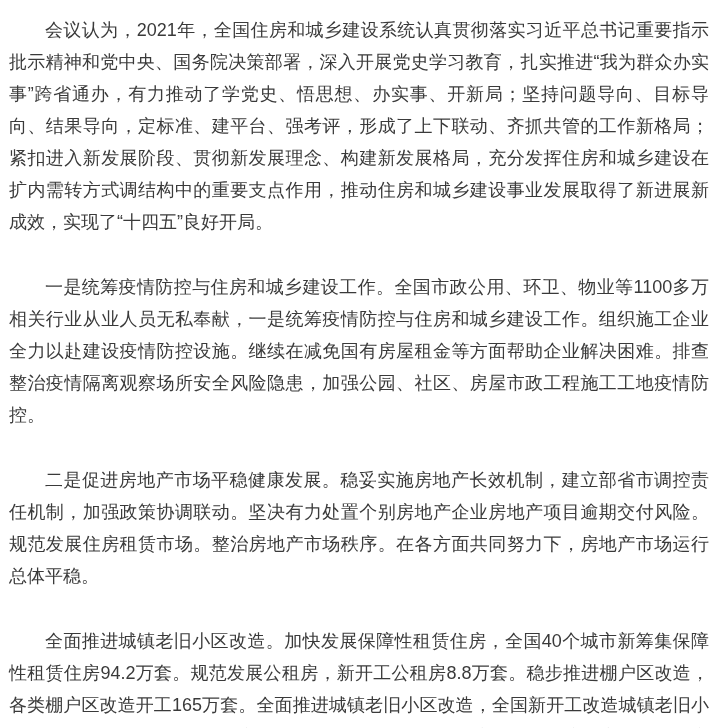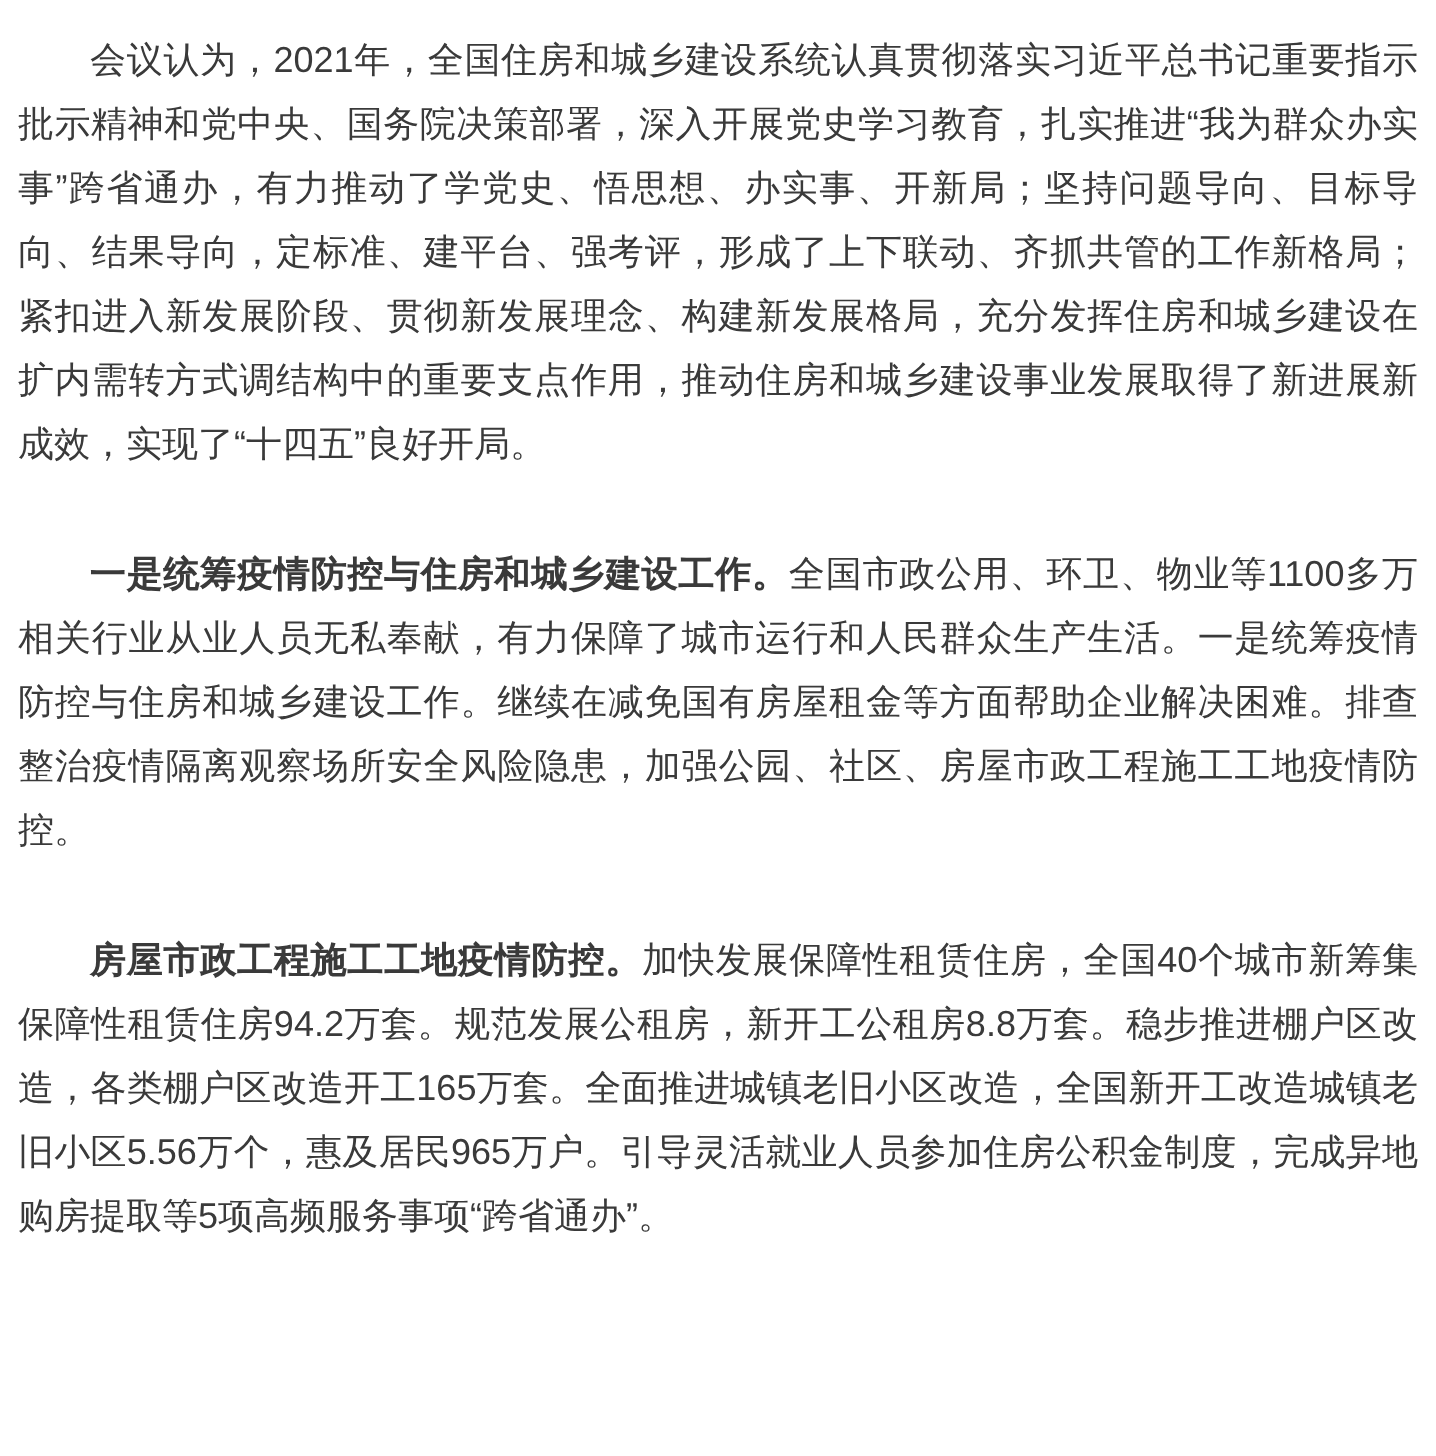--- a/index.html
+++ b/index.html
@@ -23,28 +23,29 @@
     text-align: justify;
   }
   .para {
     margin: 0 0 33px 0;
     text-indent: 2em;
   }
   .para:last-child {
     margin-bottom: 0;
   }
   .para b {
-    font-weight: 700;
+    font-weight: 400;
   }
 </style>
 </head>
 <body>
 
 <div class="article">
 
   <p class="para"><b></b><span>会议认为，2021年，全国住房和城乡建设系统认真贯彻落实习近平总书记重要指示批示精神和党中央、国务院决策部署，深入开展党史学习教育，扎实推进“我为群众办实事”跨省通办，有力推动了学党史、悟思想、办实事、开新局；坚持问题导向、目标导向、结果导向，定标准、建平台、强考评，形成了上下联动、齐抓共管的工作新格局；紧扣进入新发展阶段、贯彻新发展理念、构建新发展格局，充分发挥住房和城乡建设在扩内需转方式调结构中的重要支点作用，推动住房和城乡建设事业发展取得了新进展新成效，实现了“十四五”良好开局。</span></p>
 
-  <p class="para"><b>一是统筹疫情防控与住房和城乡建设工作。</b><span>全国市政公用、环卫、物业等1100多万相关行业从业人员无私奉献，有力保障了城市运行和人民群众生产生活。一是统筹疫情防控与住房和城乡建设工作。继续在减免国有房屋租金等方面帮助企业解决困难。排查整治疫情隔离观察场所安全风险隐患，加强公园、社区、房屋市政工程施工工地疫情防控。</span></p>
+  <p class="para"><b>一是统筹疫情防控与住房和城乡建设工作。</b><span>全国市政公用、环卫、物业等1100多万相关行业从业人员无私奉献，一是统筹疫情防控与住房和城乡建设工作。组织施工企业全力以赴建设疫情防控设施。继续在减免国有房屋租金等方面帮助企业解决困难。排查整治疫情隔离观察场所安全风险隐患，加强公园、社区、房屋市政工程施工工地疫情防控。</span></p>
 
+  <p class="para"><b>二是促进房地产市场平稳健康发展。</b><span>稳妥实施房地产长效机制，建立部省市调控责任机制，加强政策协调联动。坚决有力处置个别房地产企业房地产项目逾期交付风险。规范发展住房租赁市场。整治房地产市场秩序。在各方面共同努力下，房地产市场运行总体平稳。</span></p>
 
-  <p class="para"><b>房屋市政工程施工工地疫情防控。</b><span>加快发展保障性租赁住房，全国40个城市新筹集保障性租赁住房94.2万套。规范发展公租房，新开工公租房8.8万套。稳步推进棚户区改造，各类棚户区改造开工165万套。全面推进城镇老旧小区改造，全国新开工改造城镇老旧小区5.56万个，惠及居民965万户。引导灵活就业人员参加住房公积金制度，完成异地购房提取等5项高频服务事项“跨省通办”。</span></p>
+  <p class="para"><b>全面推进城镇老旧小区改造。</b><span>加快发展保障性租赁住房，全国40个城市新筹集保障性租赁住房94.2万套。规范发展公租房，新开工公租房8.8万套。稳步推进棚户区改造，各类棚户区改造开工165万套。全面推进城镇老旧小区改造，全国新开工改造城镇老旧小区5.56万个，惠及居民965万户。引导灵活就业人员参加住房公积金制度，完成异地购房提取等5项高频服务事项“跨省通办”。</span></p>
 
 </div>
 
 </body></html>

